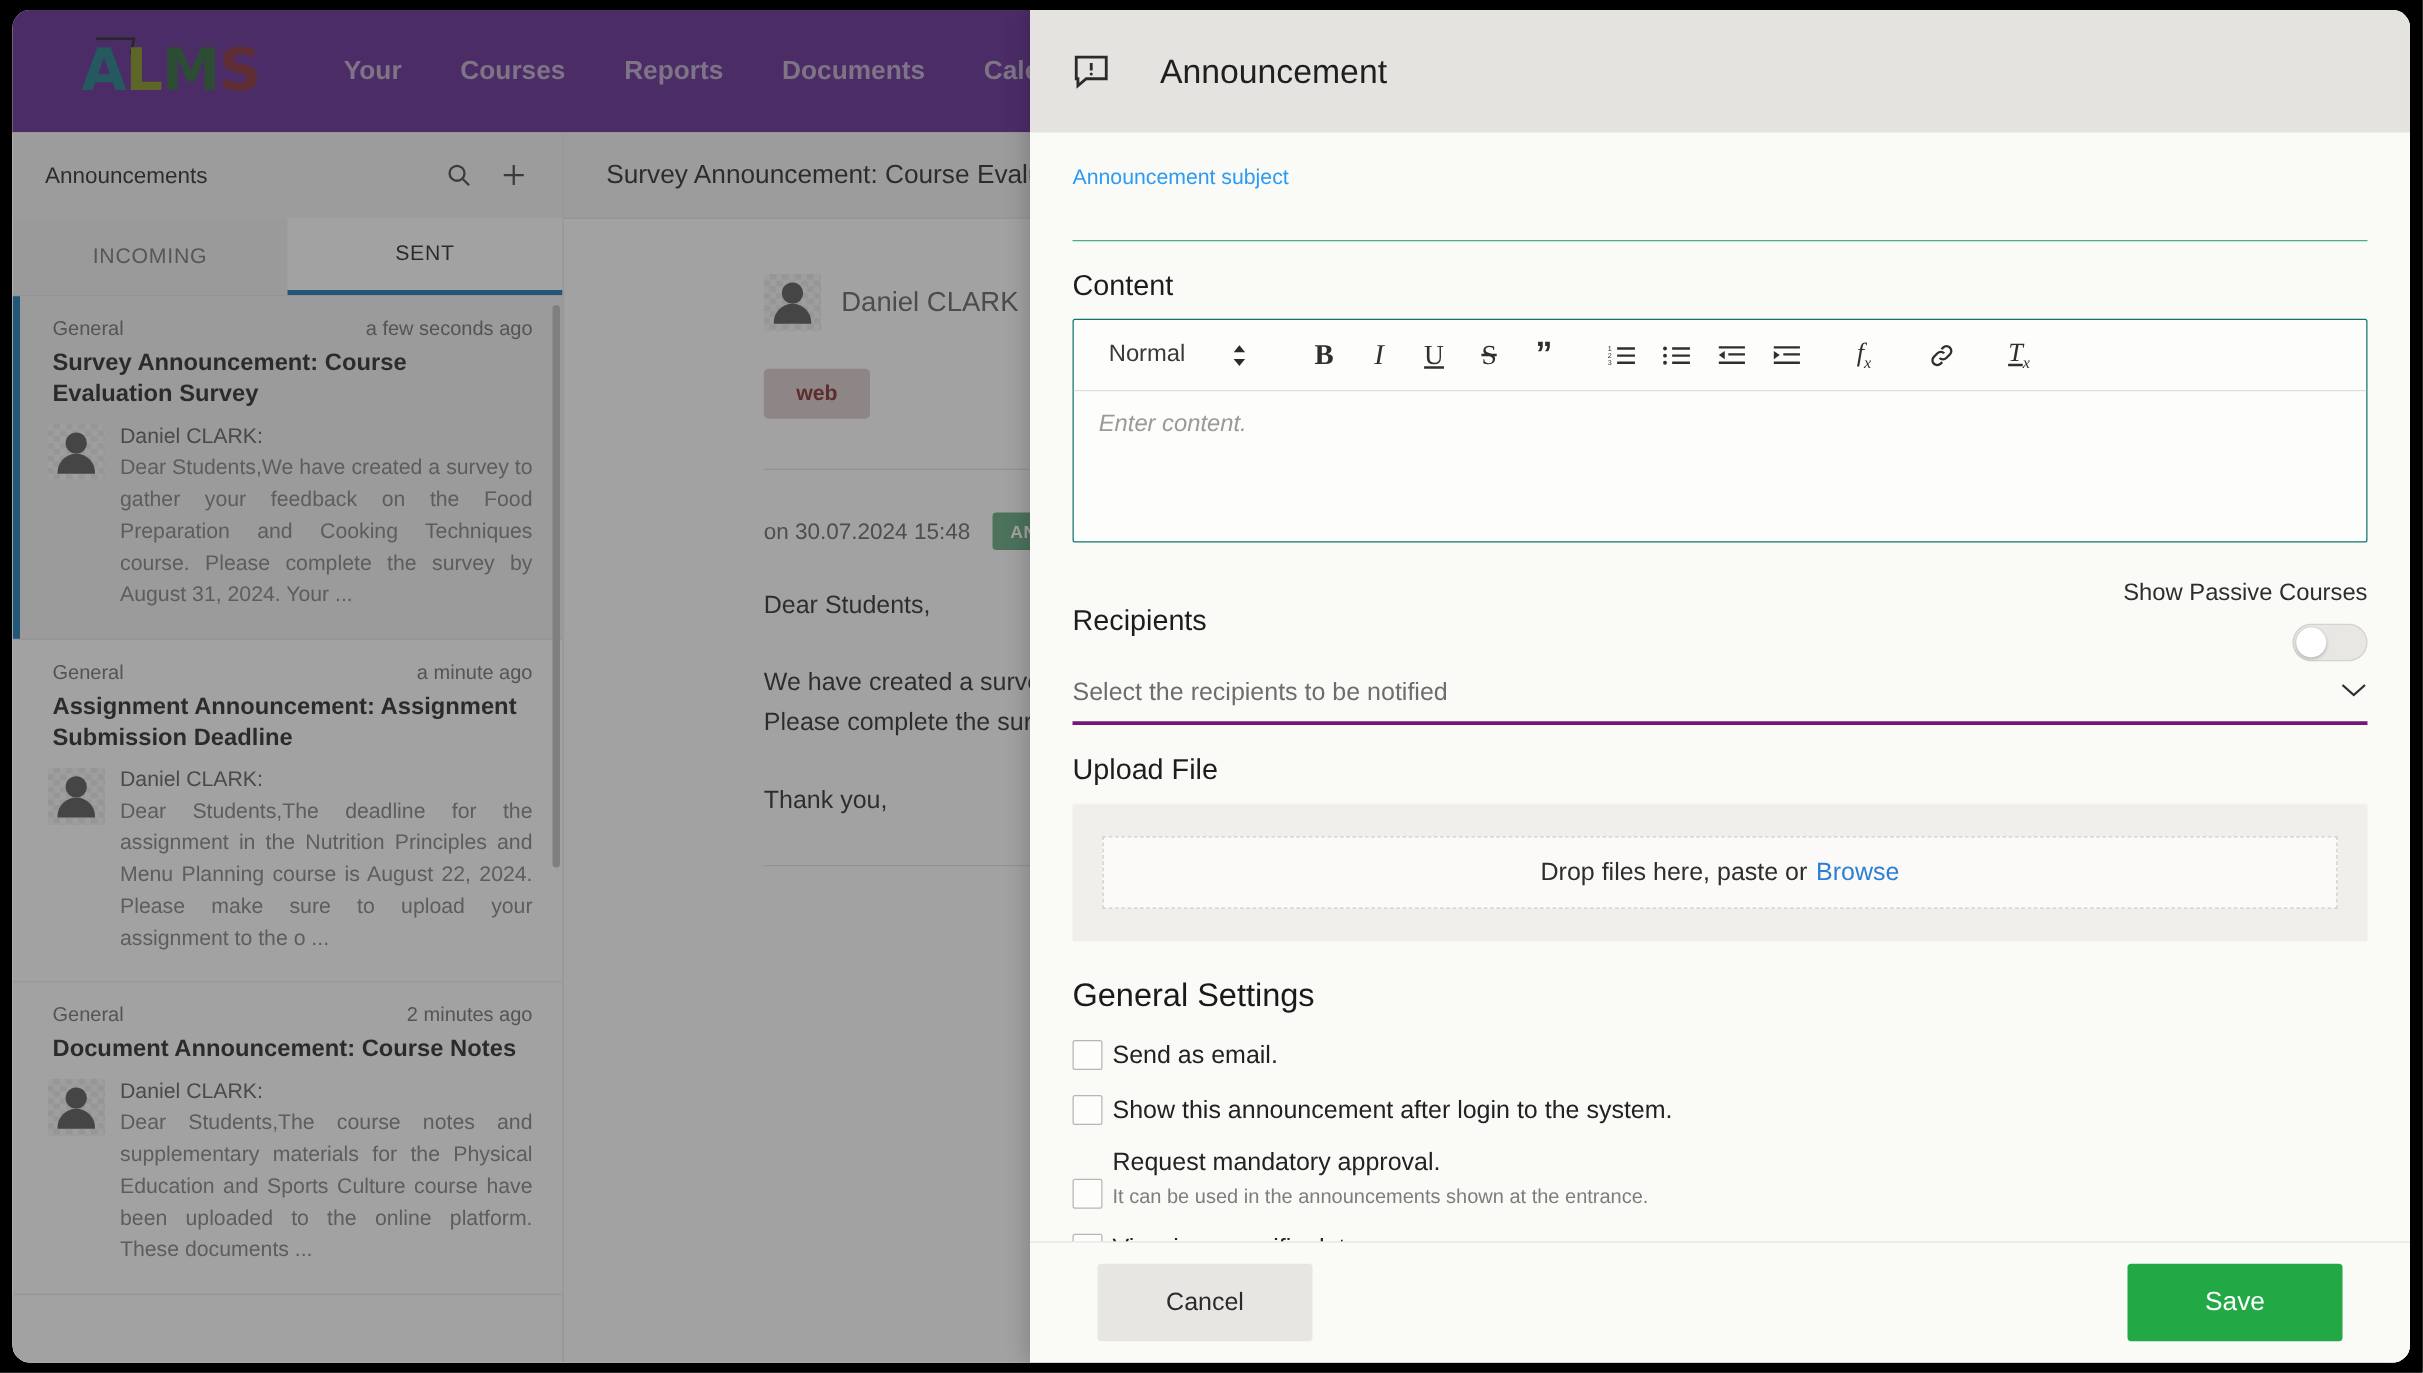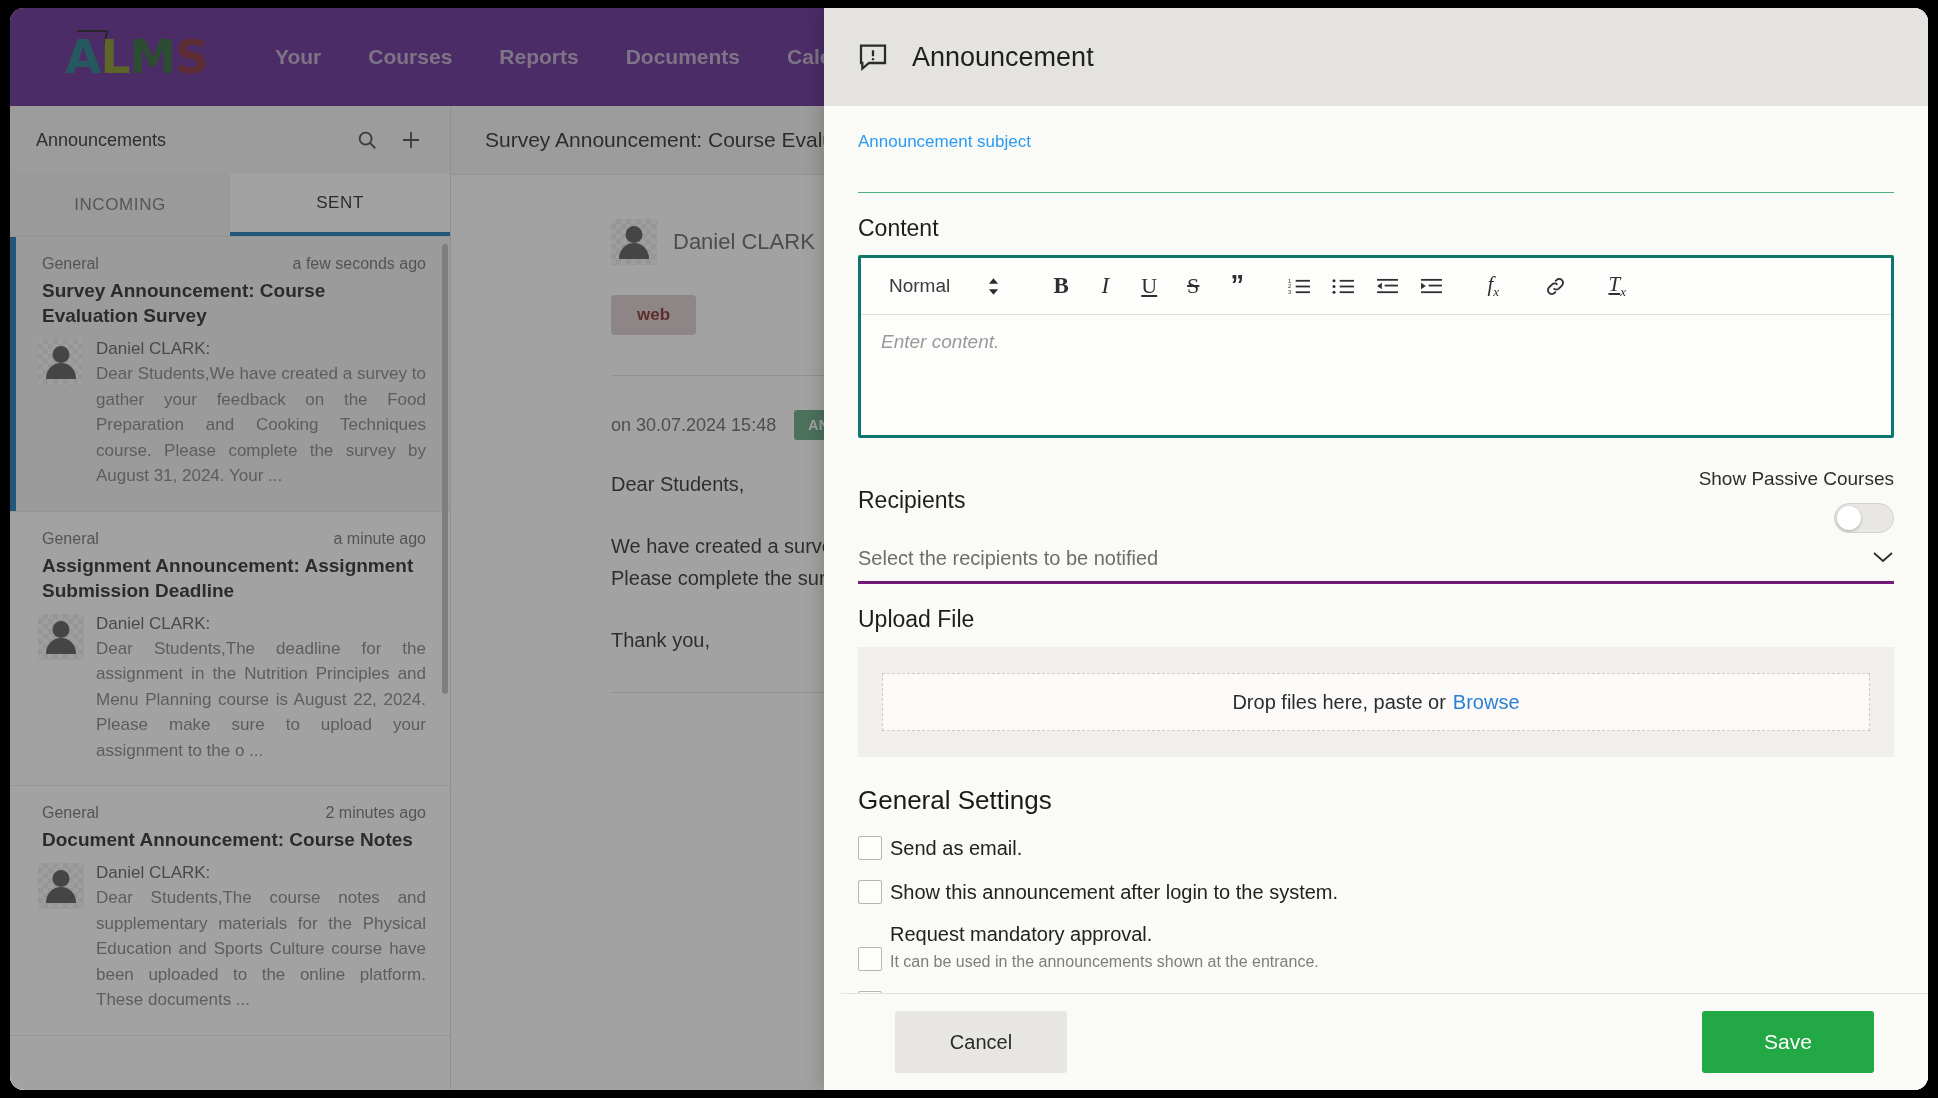--- a/index.html
+++ b/index.html
@@ -353,21 +353,21 @@
     display: flex;
     flex-direction: column;
   }
   .panel-head {
     height: 98px;
     flex: 0 0 98px;
     background: #e4e3e0;
     display: flex;
     align-items: center;
     padding-left: 32px;
-    gap: 22px;
+    gap: 38px;
   }
   .panel-head-title {
     font-size: 27px;
     color: #1f1f1f;
   }
   .bubble-icon { width: 34px; height: 32px; }
 
   .panel-scroll {
     flex: 1;
     overflow: hidden;
@@ -395,21 +395,21 @@
   }
 
   .section-title {
     font-size: 23px;
     color: #1d1d1d;
     margin: 22px 0 13px 0;
   }
 
   
   .editor {
-    border: 3px solid #0f766e;
+    border: 1px solid #0f766e;
     border-radius: 2px;
     background: #fdfdfb;
   }
   .editor-toolbar {
     display: flex;
     align-items: center;
     height: 56px;
     border-bottom: 1px solid #e0dedb;
     padding: 0 14px;
     gap: 0;
@@ -528,21 +528,20 @@
 
   
   .panel-footer {
     flex: 0 0 96px;
     border-top: 1px solid #e5e3df;
     display: flex;
     align-items: center;
     justify-content: space-between;
     padding: 0 54px;
     background: #fafaf7;
-    margin-left: 17px;
   }
   .btn-cancel {
     width: 172px; height: 62px;
     background: #e8e6e2;
     border: none;
     border-radius: 3px;
     font-size: 20px;
     color: #2b2b2b;
     cursor: pointer;
     font-family: "Liberation Sans", sans-serif;

